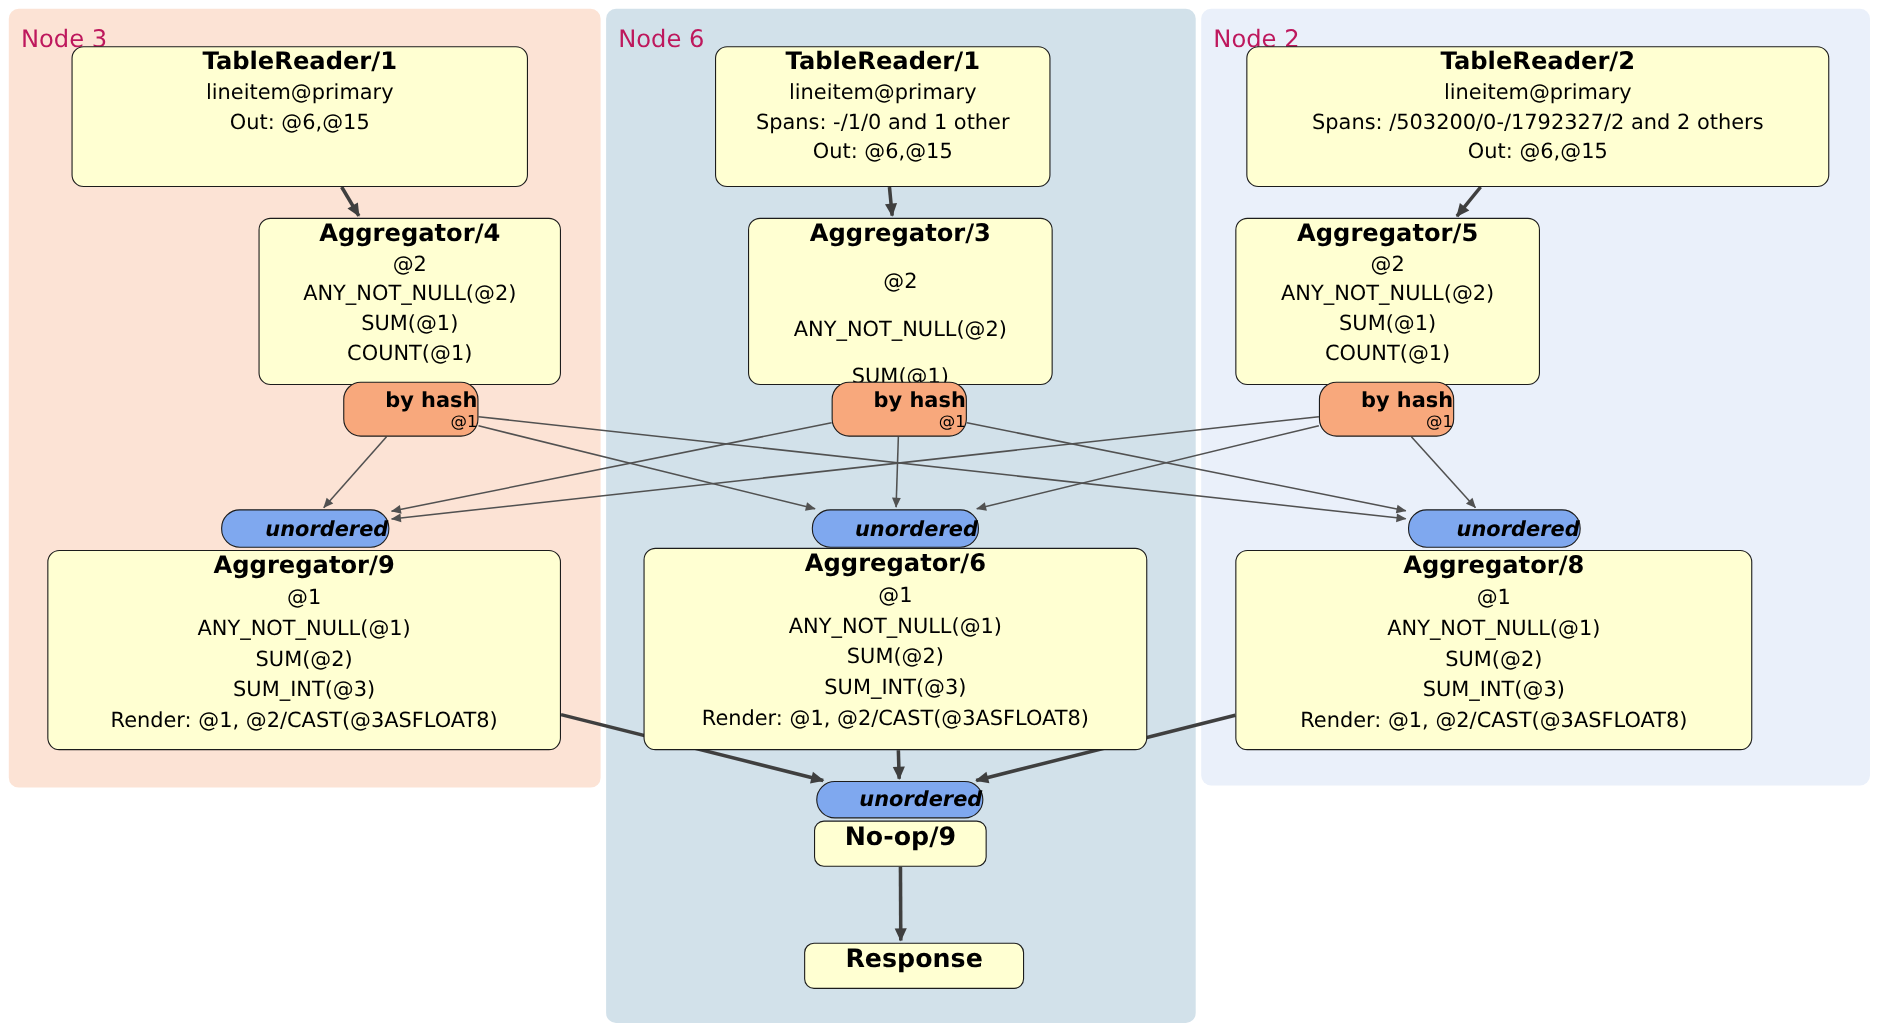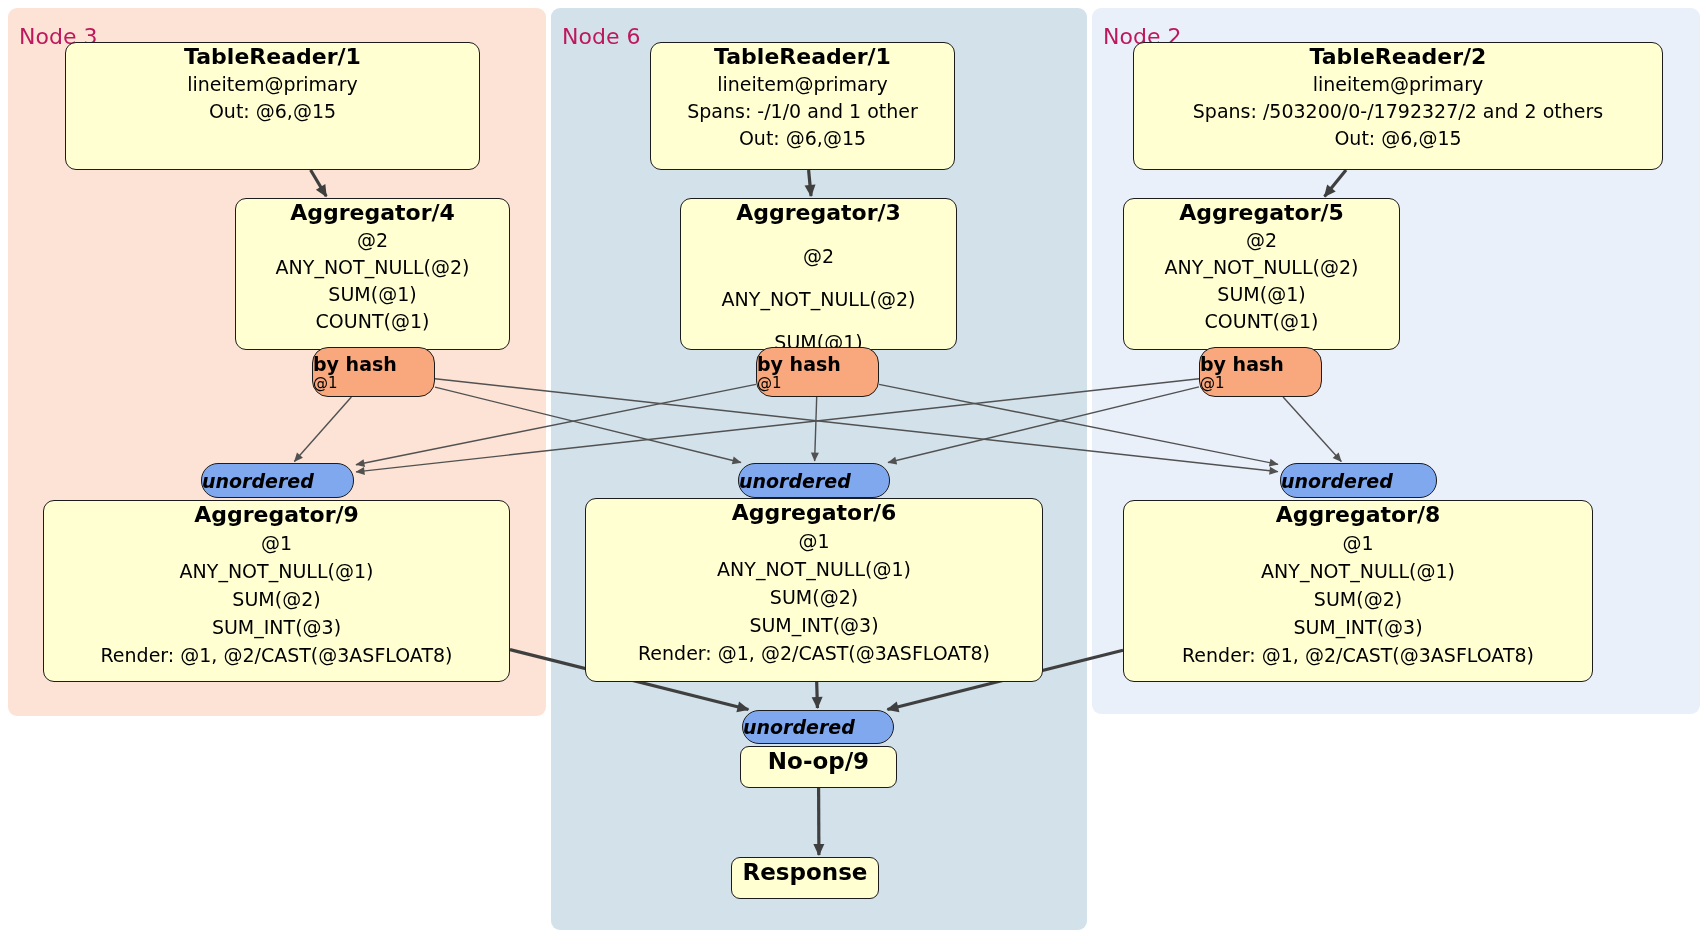--- a/index.html
+++ b/index.html
@@ -21,21 +21,21 @@
     display:flex;flex-direction:column;justify-content:flex-start;align-items:center;
     box-sizing:border-box;
   }
   .box-title{font-weight:bold;font-size:22px;line-height:28px;white-space:nowrap;}
   .box-line{font-size:19px;line-height:27px;white-space:nowrap;}
   .agg-bottom .box-line{line-height:28px;}
   .big-title{font-size:23px;}
   .badge{
     position:absolute;z-index:3;
     border:1.6px solid #1c1c1c;
-    display:flex;flex-direction:column;justify-content:center;align-items:flex-start;
+    display:flex;flex-direction:column;justify-content:center;align-items:flex-end;
     box-sizing:border-box;
   }
   .byhash{background:var(--byhash-fill);border-radius:16px;}
   .byhash .badge-title{font-size:19px;font-weight:bold;line-height:22px;}
   .byhash .badge-sub{font-size:15px;line-height:17px;}
   .unordered{background:var(--unordered-fill);border-radius:17px;font-style:italic;}
   .unordered .badge-title{font-size:19px;font-weight:bold;line-height:20px;}
 </style>
 </head>
 <body>
@@ -178,17 +178,17 @@
   </div>
 
   <div class="badge unordered" style="left:742px;top:710px;width:152px;height:34px;">
     <div class="badge-title">unordered</div>
   </div>
 
   <div class="box" style="left:740px;top:746px;width:157px;height:42px;border-radius:9px;">
     <div class="box-title big-title">No-op/9</div>
   </div>
 
-  <div class="box" style="left:731px;top:857px;width:148px;height:42px;border-radius:9px;">
+  <div class="box" style="left:731px;top:857px;width:200px;height:42px;border-radius:9px;">
     <div class="box-title big-title">Response</div>
   </div>
 
 </div>
 
 </body></html>

